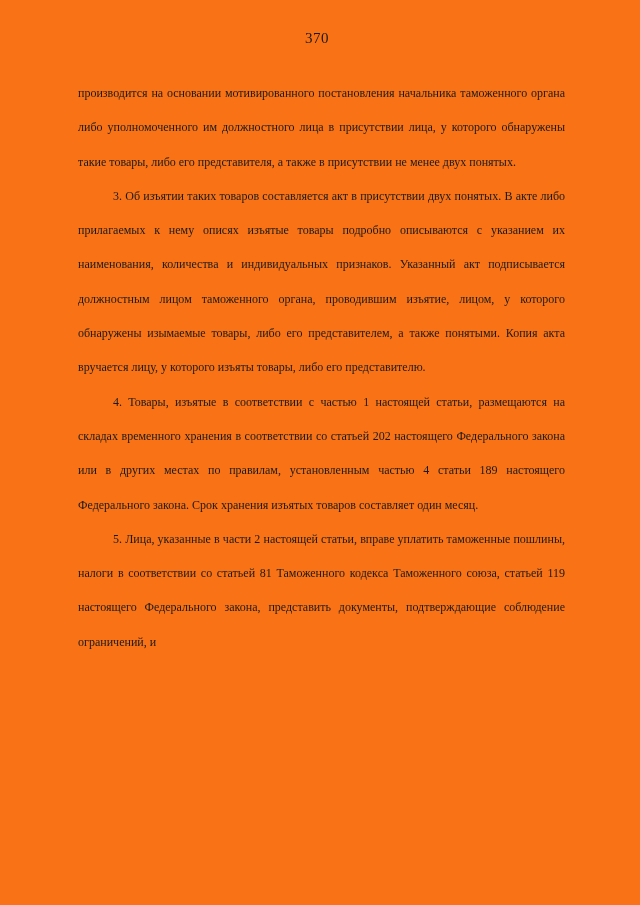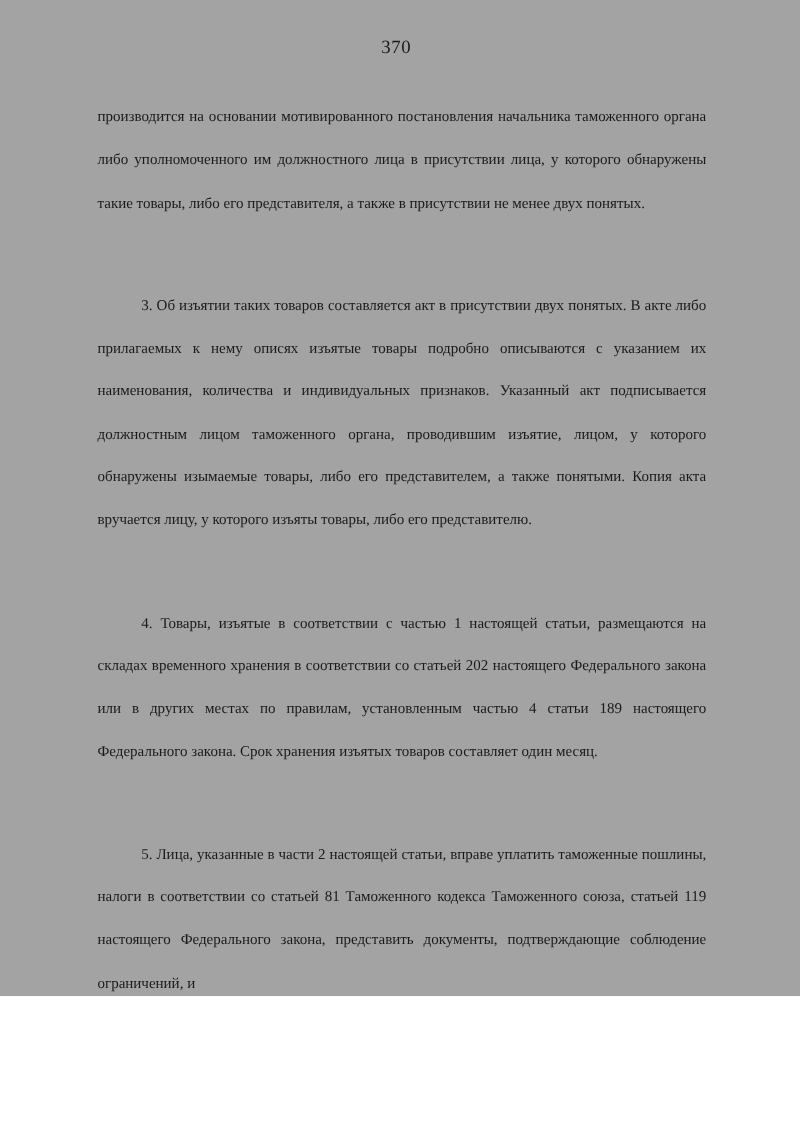--- a/index.html
+++ b/index.html
@@ -3,22 +3,22 @@
 <meta charset="utf-8">
 <style>
   html, body {
     margin: 0;
     padding: 0;
     background: #ffffff;
   }
   .page {
     position: relative;
     width: 640px;
-    height: 797px;
-    background: #a3a3a3;
+    height: 905px;
+    background: #f97316;
     overflow: hidden;
     font-family: "Liberation Serif", "DejaVu Serif", serif;
     color: #161616;
   }
   .page-number {
     position: absolute;
     top: 30px;
     left: 0;
     right: 6px;
     text-align: center;
@@ -36,21 +36,20 @@
     text-align: justify;
     text-justify: inter-word;
     color: #1a1a1a;
   }
   .content p {
     margin: 0;
     padding: 0;
   }
   .content p.indent {
     text-indent: 35px;
-    margin-top: 48px;
   }
 </style>
 </head>
 <body>
 
 <div class="page">
   <div class="page-number">370</div>
 
   <div class="content">
     <p>производится на основании мотивированного постановления начальника таможенного органа либо уполномоченного им должностного лица в присутствии лица, у которого обнаружены такие товары, либо его представителя, а также в присутствии не менее двух понятых.</p>

